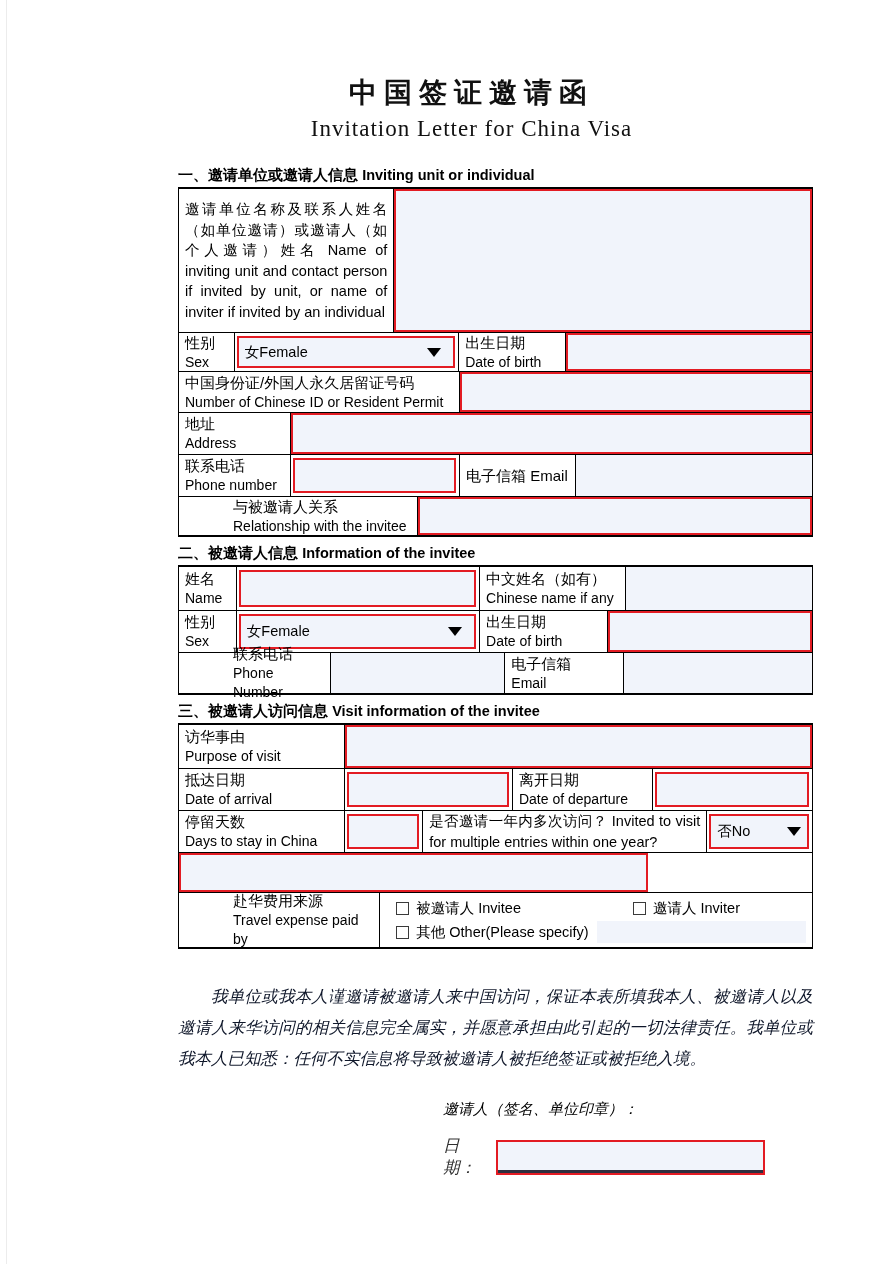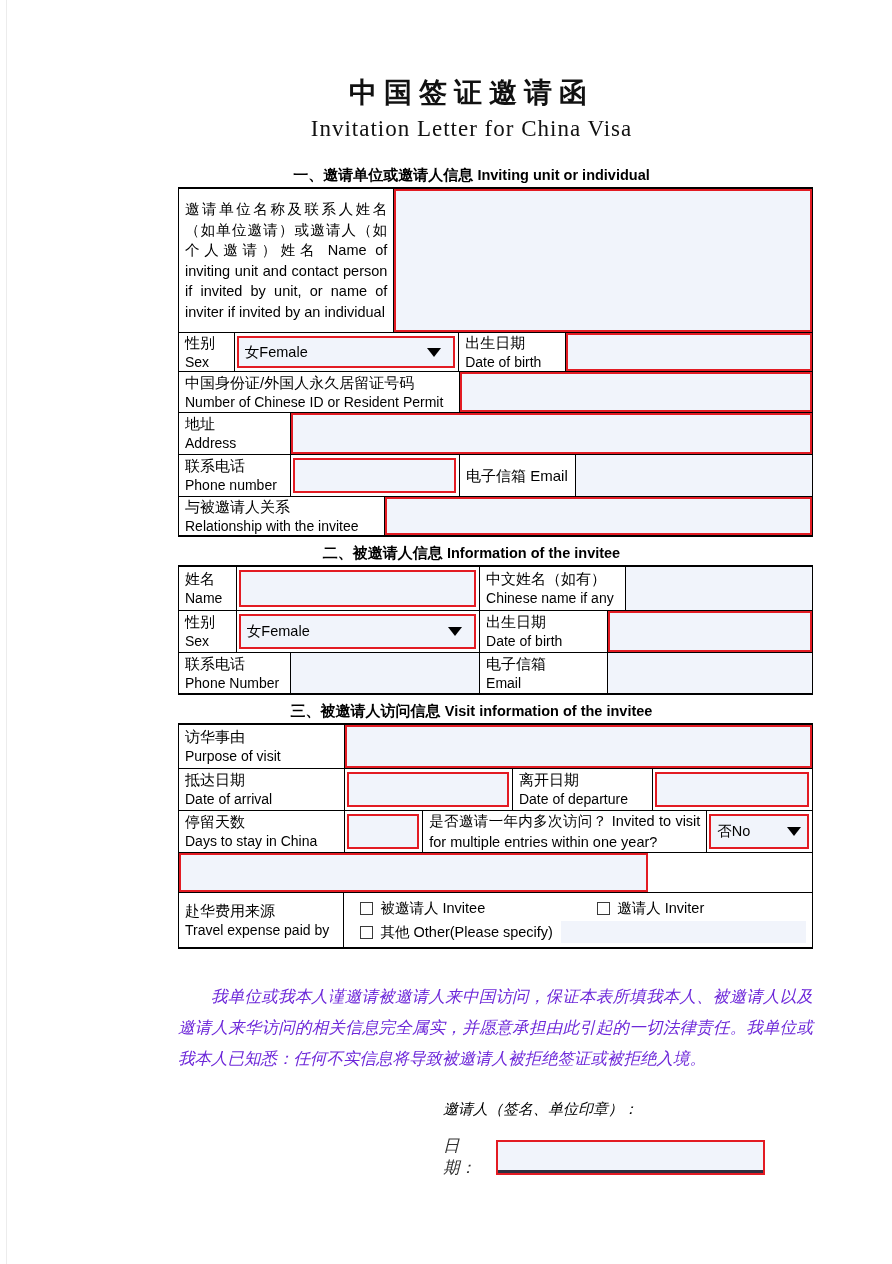--- a/index.html
+++ b/index.html
@@ -16,29 +16,29 @@
     margin-top:74px; text-align:center;
     font-family:"Liberation Serif","DejaVu Serif",serif;
     font-size:28px; font-weight:bold; letter-spacing:7px; color:#111;
   }
   .title-en {
     text-align:center; margin-top:4px;
     font-family:"Liberation Serif","DejaVu Serif",serif;
     font-size:23px; font-weight:normal; letter-spacing:1px; color:#111;
   }
 
-  .sec-hdr { margin-top:0; font-size:15px; font-weight:bold; color:#000; padding-bottom:2px;text-align:center; }
+  .sec-hdr { margin-top:0; font-size:15px; font-weight:bold; color:#000; padding-bottom:2px; }
   .sec-hdr .en { font-size:14.5px; }
   #sec1-hdr { margin-top:24px; }
   #sec2-hdr { margin-top:7px; }
   #sec3-hdr { margin-top:7px; }
 
   .tbl { width:635px; border:1px solid #000; border-top-width:2px; border-bottom-width:2px; background:#fff; }
   .row { display:flex; border-bottom:1px solid #000; align-items:stretch; }
-  .row:last-child { border-bottom:none; }
+  .row:last-child { border-bottom:none;margin-left:48px; }
   .cell { border-right:1px solid #000; display:flex; flex-direction:column; justify-content:center; padding:2px 6px; }
   .cell:last-child { border-right:none; }
   .cell.noPad { padding:0; }
   .zh { font-size:15px; line-height:20px; }
   .en { font-size:14px; line-height:19px; }
   .just { text-align:justify; font-size:14.5px; line-height:20.5px; }
 
   .fld {
     background:var(--fill); width:100%; height:100%;
     display:flex; align-items:center;
@@ -52,21 +52,21 @@
   .cb-wrap { padding:5px 6px 5px 16px; justify-content:center; }
   .cb-line { display:flex; align-items:center; font-size:14.5px; line-height:22px; }
   .cb-line + .cb-line { margin-top:2px; }
   .cb { width:13px; height:13px; border:1.5px solid #3a3a3a; background:#fff; display:inline-block; margin-right:7px; flex:none; cursor:pointer; }
   .cb-gap { width:112px; }
   .cb-other-fld { background:var(--fill); height:22px; flex:1; margin-left:8px; }
 
   .decl {
     margin-top:32px; width:635px;
     font-family:"Liberation Serif","DejaVu Serif",serif; font-style:italic;
-    font-size:16.5px; line-height:31px; color:#6d28d9;
+    font-size:16.5px; line-height:31px; color:#0f172a;
     text-align:justify; text-indent:2em;
   }
   .sign-label {
     margin:26px 0 0 265px;
     font-family:"Liberation Serif","DejaVu Serif",serif; font-style:italic;
     font-size:15px; color:#000000;
   }
   .date-row { margin:16px 0 0 265px; display:flex; align-items:center; }
   .date-label {
     font-family:"Liberation Serif","DejaVu Serif",serif; font-style:italic;

